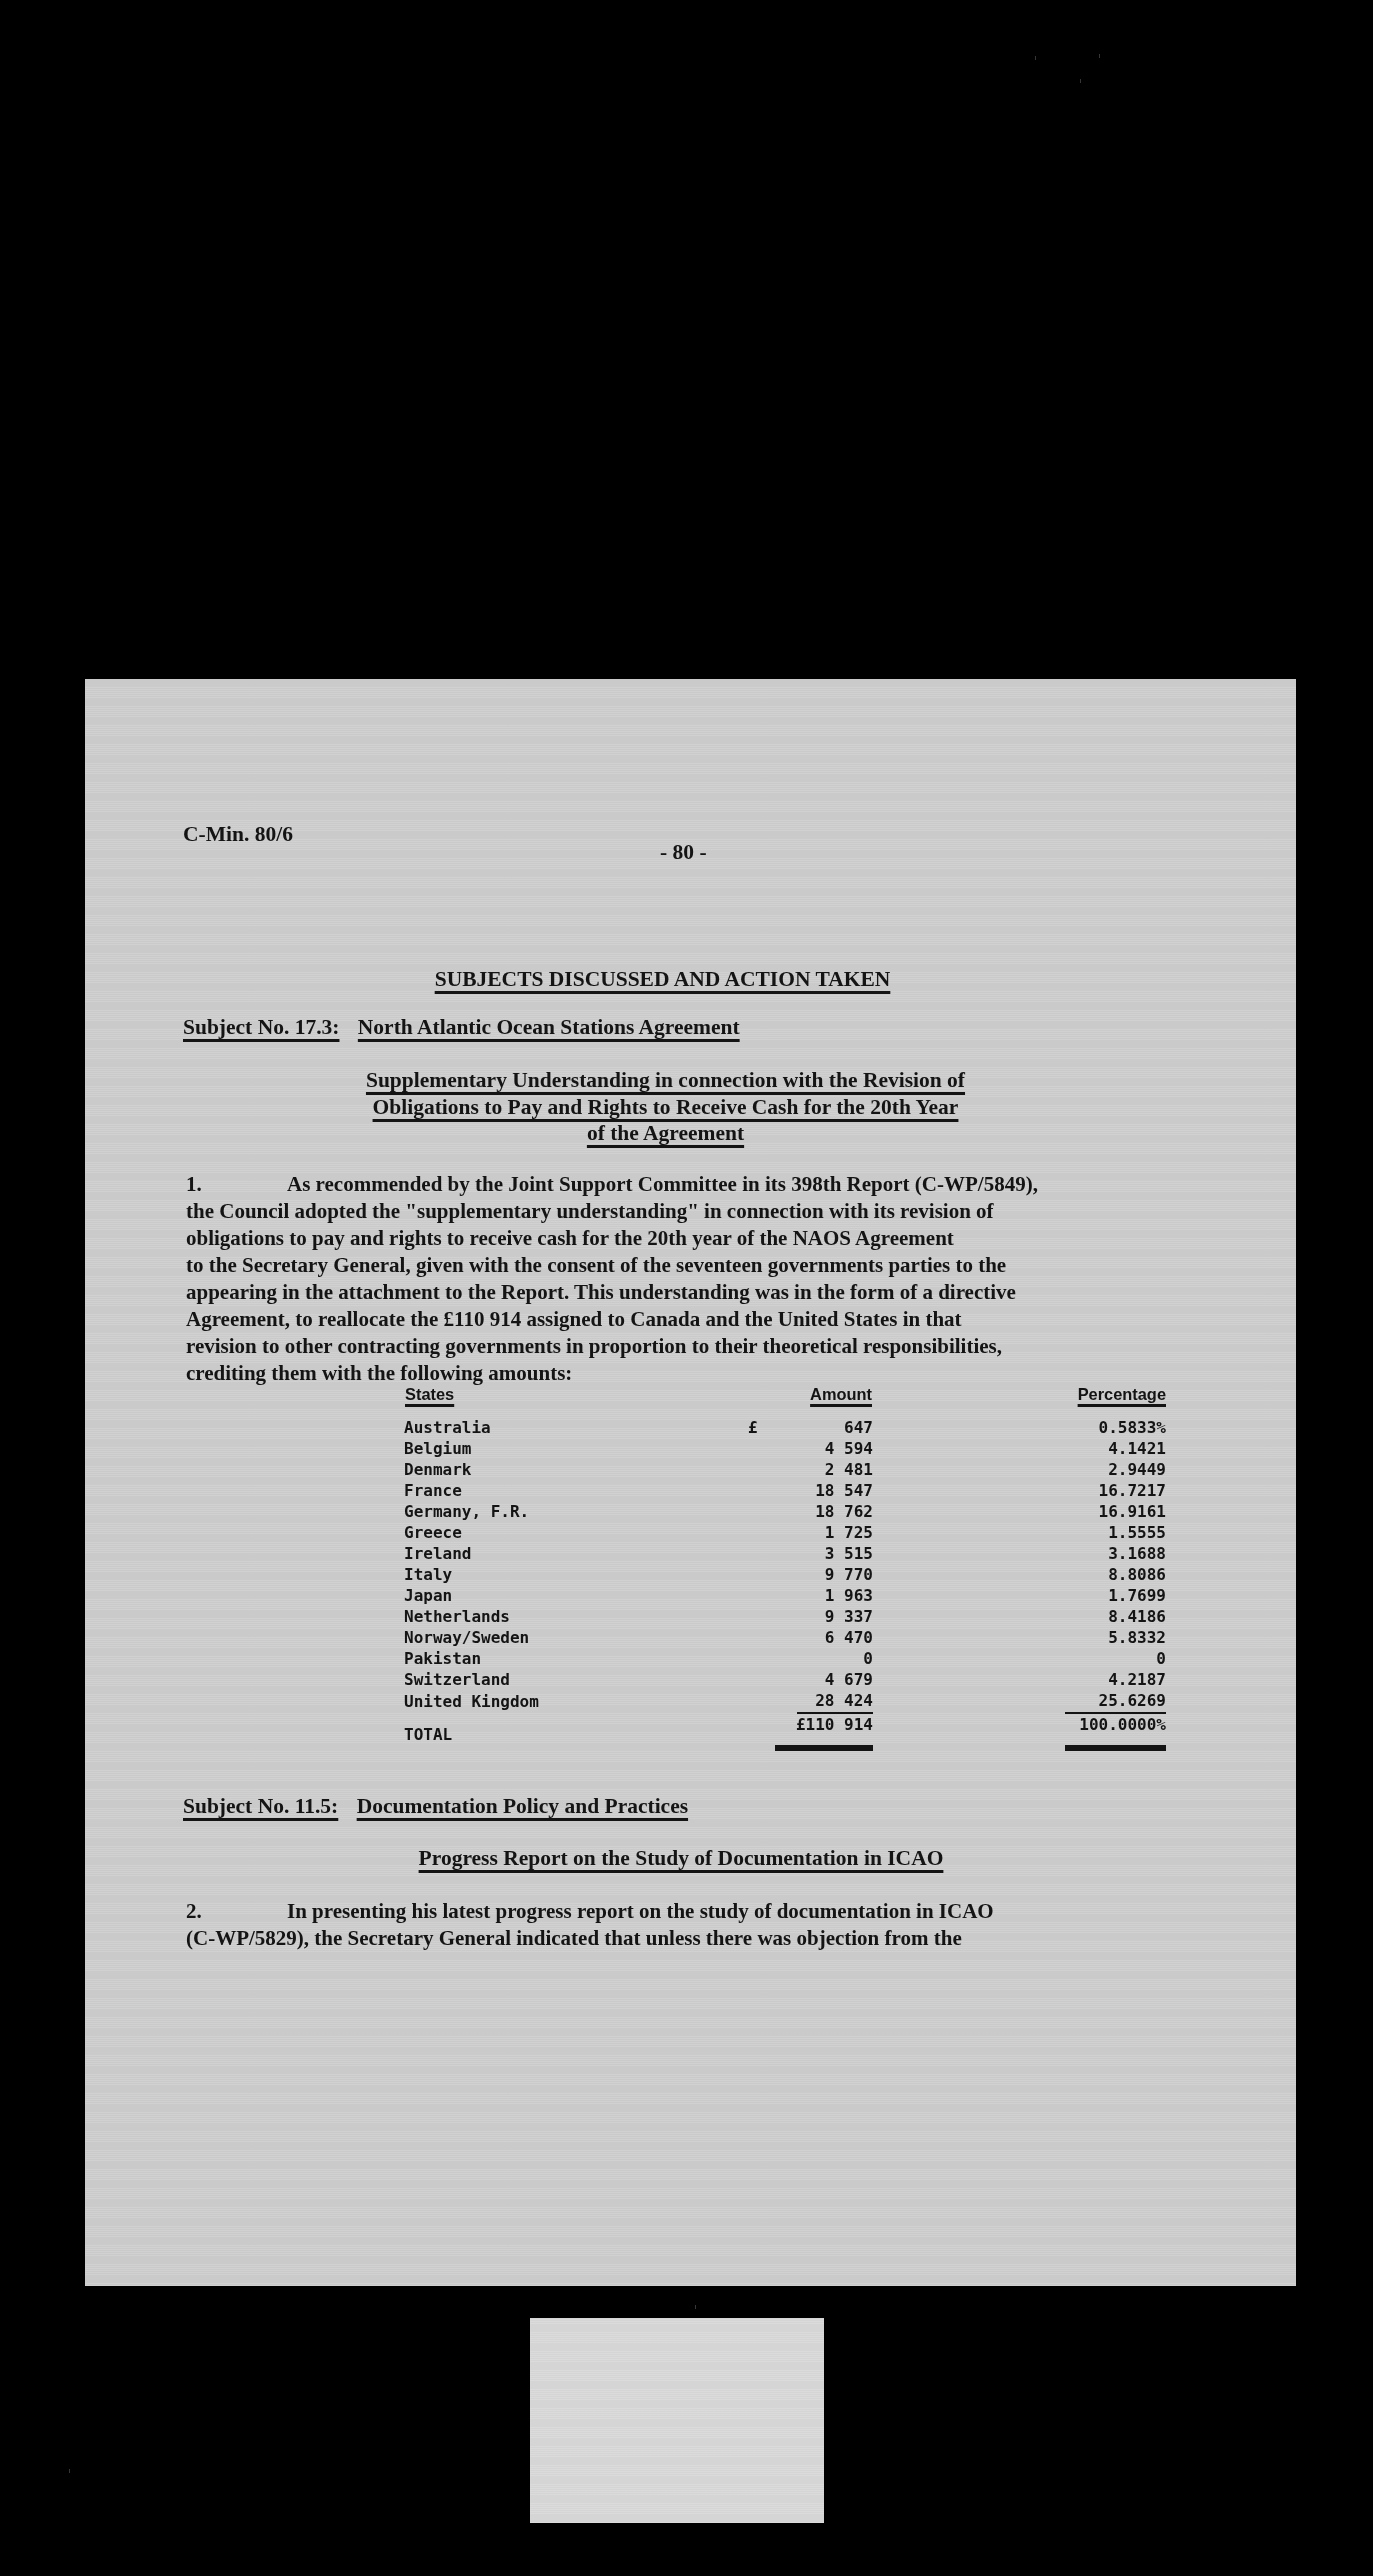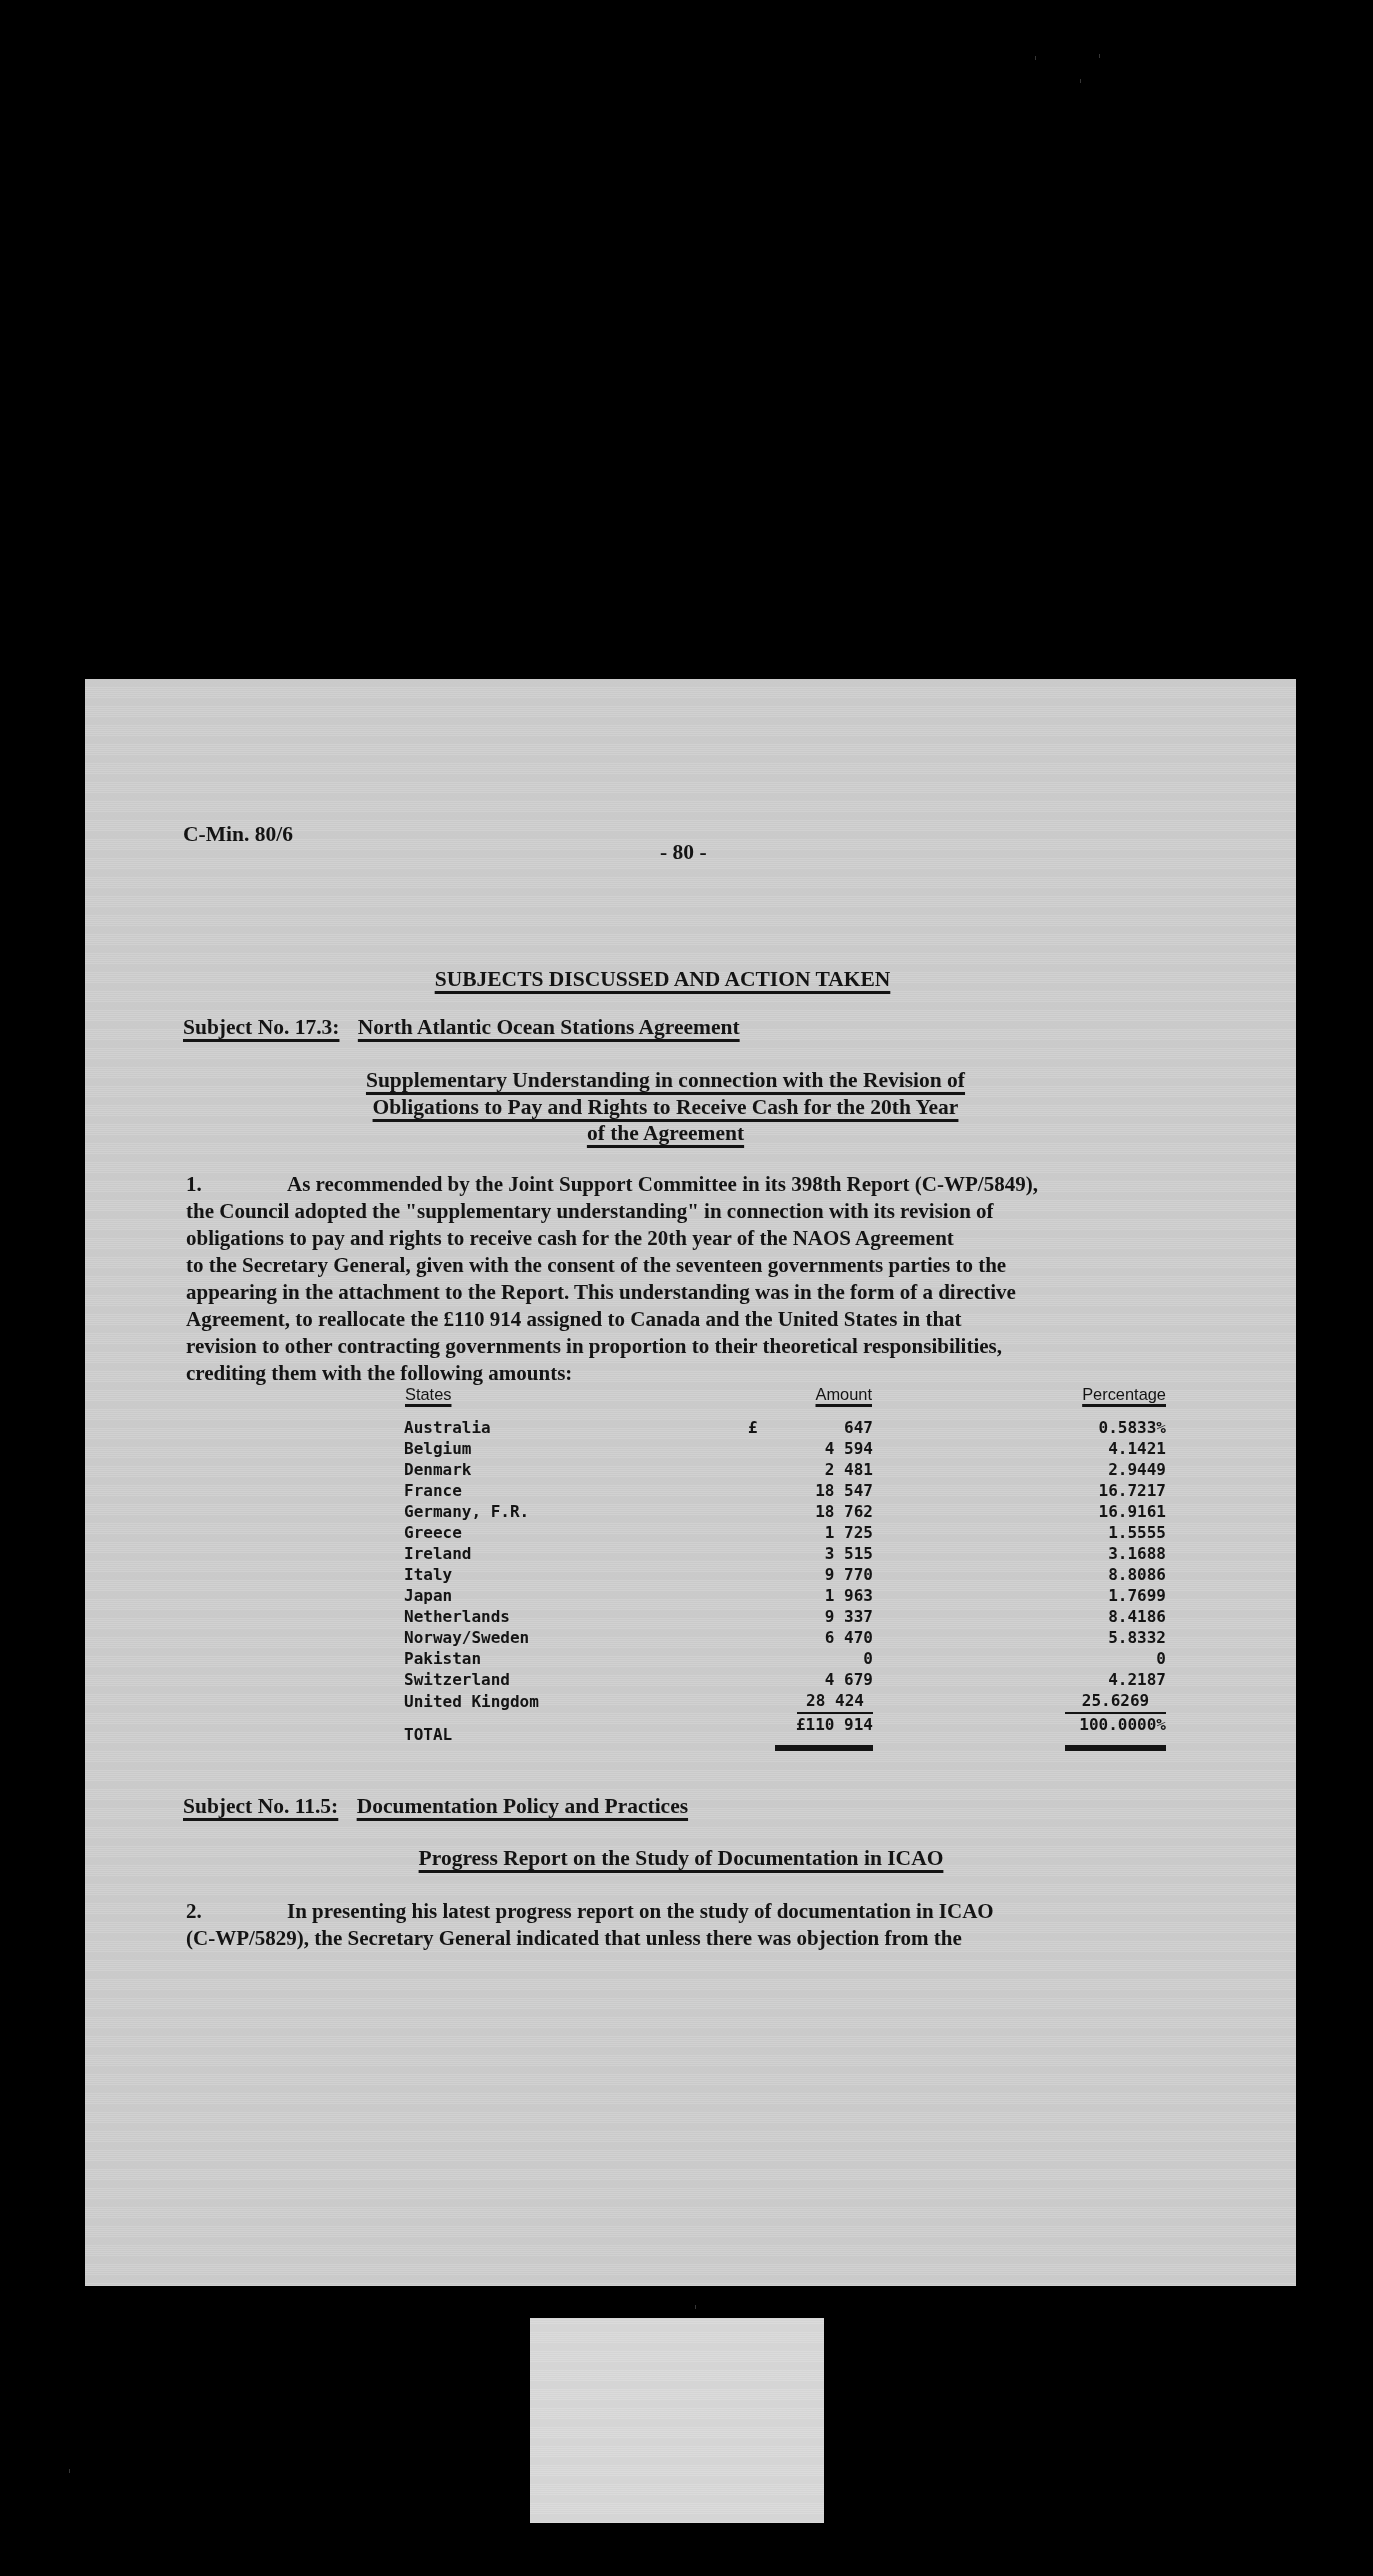--- a/index.html
+++ b/index.html
@@ -101,21 +101,21 @@
       left: 319px;
       top: 705px;
       border-collapse: collapse;
       font-family: "DejaVu Sans Mono", "Liberation Mono", monospace;
       font-size: 16px;
       font-weight: bold;
     }
     table.alloc th {
       font-family: "Liberation Sans", "DejaVu Sans", sans-serif;
       font-size: 16.4px;
-      font-weight: normal;
+      font-weight: bold;
       padding-bottom: 12.6px;
     }
     table.alloc td { padding: 0; height: 21px; line-height: 21px; }
     .c-state { width: 281px; text-align: left; }
     .c-cur { width: 25px; text-align: left; }
     .c-amt { width: 76px; text-align: right; }
     .c-gap { width: 189px; }
     .c-pct { width: 101px; text-align: right; }
     th.c-state, th.c-amt, th.c-pct { text-align: left; }
     th .h-u {
@@ -123,21 +123,21 @@
       text-decoration-thickness: 2.5px;
       text-underline-offset: 4.4px;
     }
     th.c-amt { text-align: right; }
     th.c-pct { text-align: right; padding-right: 0; }
     .last-row td.c-amt span, .last-row td.c-pct span {
       border-bottom: 2.5px solid #141414;
       padding-bottom: 1.3px;
       display: inline-block;
       min-width: 76px;
-      text-align: center;
+      text-align: right;
     }
     .last-row td.c-pct span { min-width: 101px; }
     .total-row td { padding-top: 8.8px; }
     .total-row td.c-state { text-align: left; padding-right: 63px; }
     .total-bar {
       display: inline-block;
       height: 5.7px;
       background: #141414;
       margin-top: 7.6px;
     }

